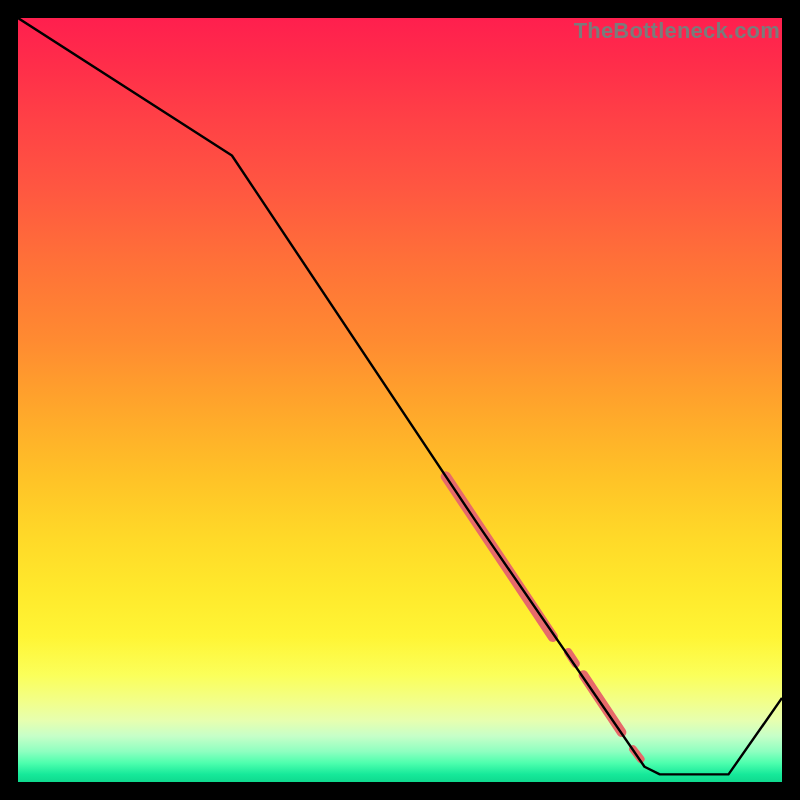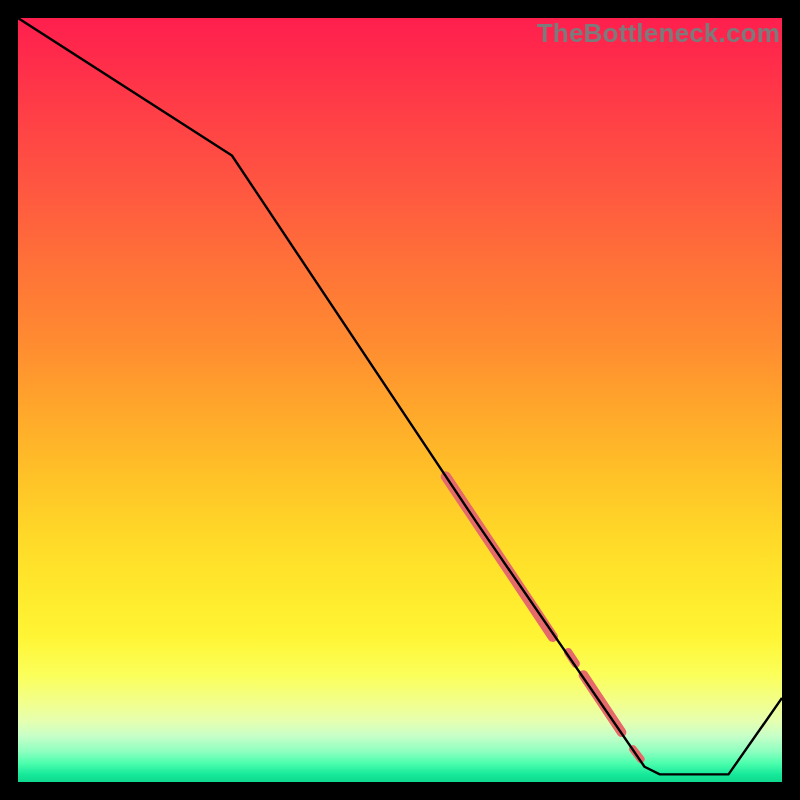--- a/index.html
+++ b/index.html
@@ -44,21 +44,21 @@
         #4effae 97.5%,
         #16e99a 99%,
         #0fd98e 100%
       );
   }
   .watermark {
     position: absolute;
     top: 0px;
     right: 2px;
     font-family: Arial, Helvetica, sans-serif;
-    font-size: 26px;
+    font-size: 22px;
     font-weight: bold;
     color: #7b7b7b;
     letter-spacing: 0.2px;
     user-select: none;
   }
   svg.overlay {
     position: absolute;
     left: 0;
     top: 0;
     width: 764px;

